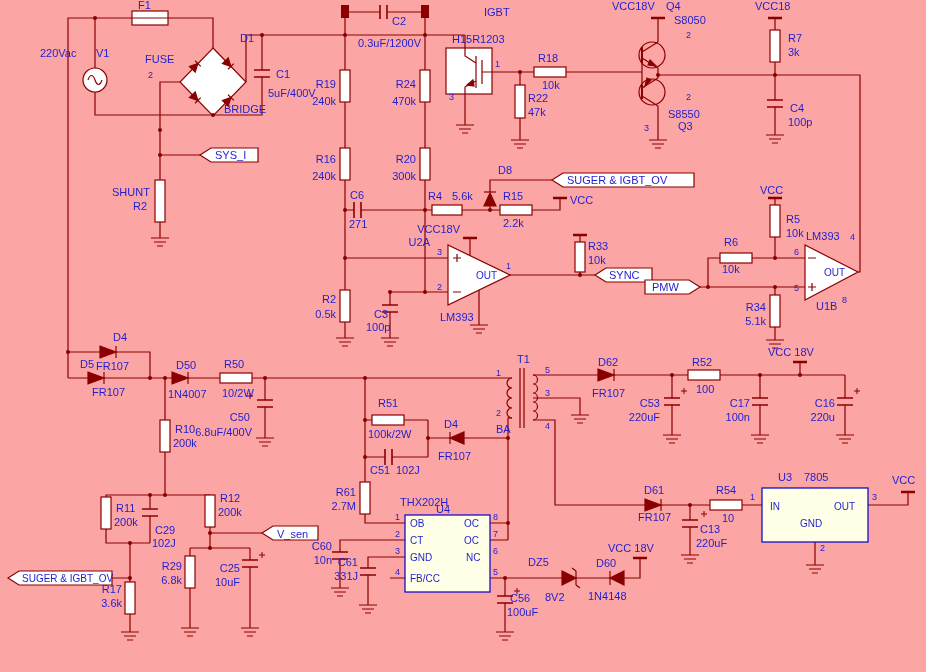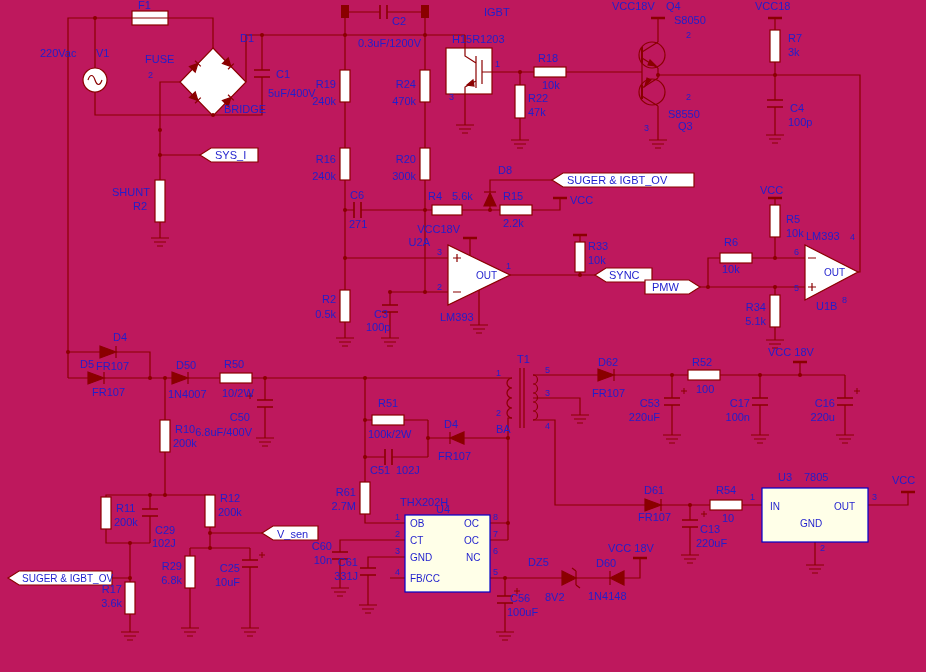--- a/index.html
+++ b/index.html
@@ -1,16 +1,16 @@
 <!DOCTYPE html>
 <html><head>
 <meta charset="utf-8">
 <style>
   html,body{margin:0;padding:0;background:#fff;}
-  .stage{position:relative;width:926px;height:672px;background:#be185d;overflow:hidden;}
+  .stage{position:relative;width:926px;height:672px;background:#fca5a5;overflow:hidden;}
   svg{display:block;}
   svg text{font-family:"Liberation Sans","DejaVu Sans",sans-serif;}
 </style>
 </head>
 <body>
 
 <div class="stage">
 <svg id="schematic" width="926" height="672" viewBox="0 0 926 672">
   <defs>
     <g id="gnd">

